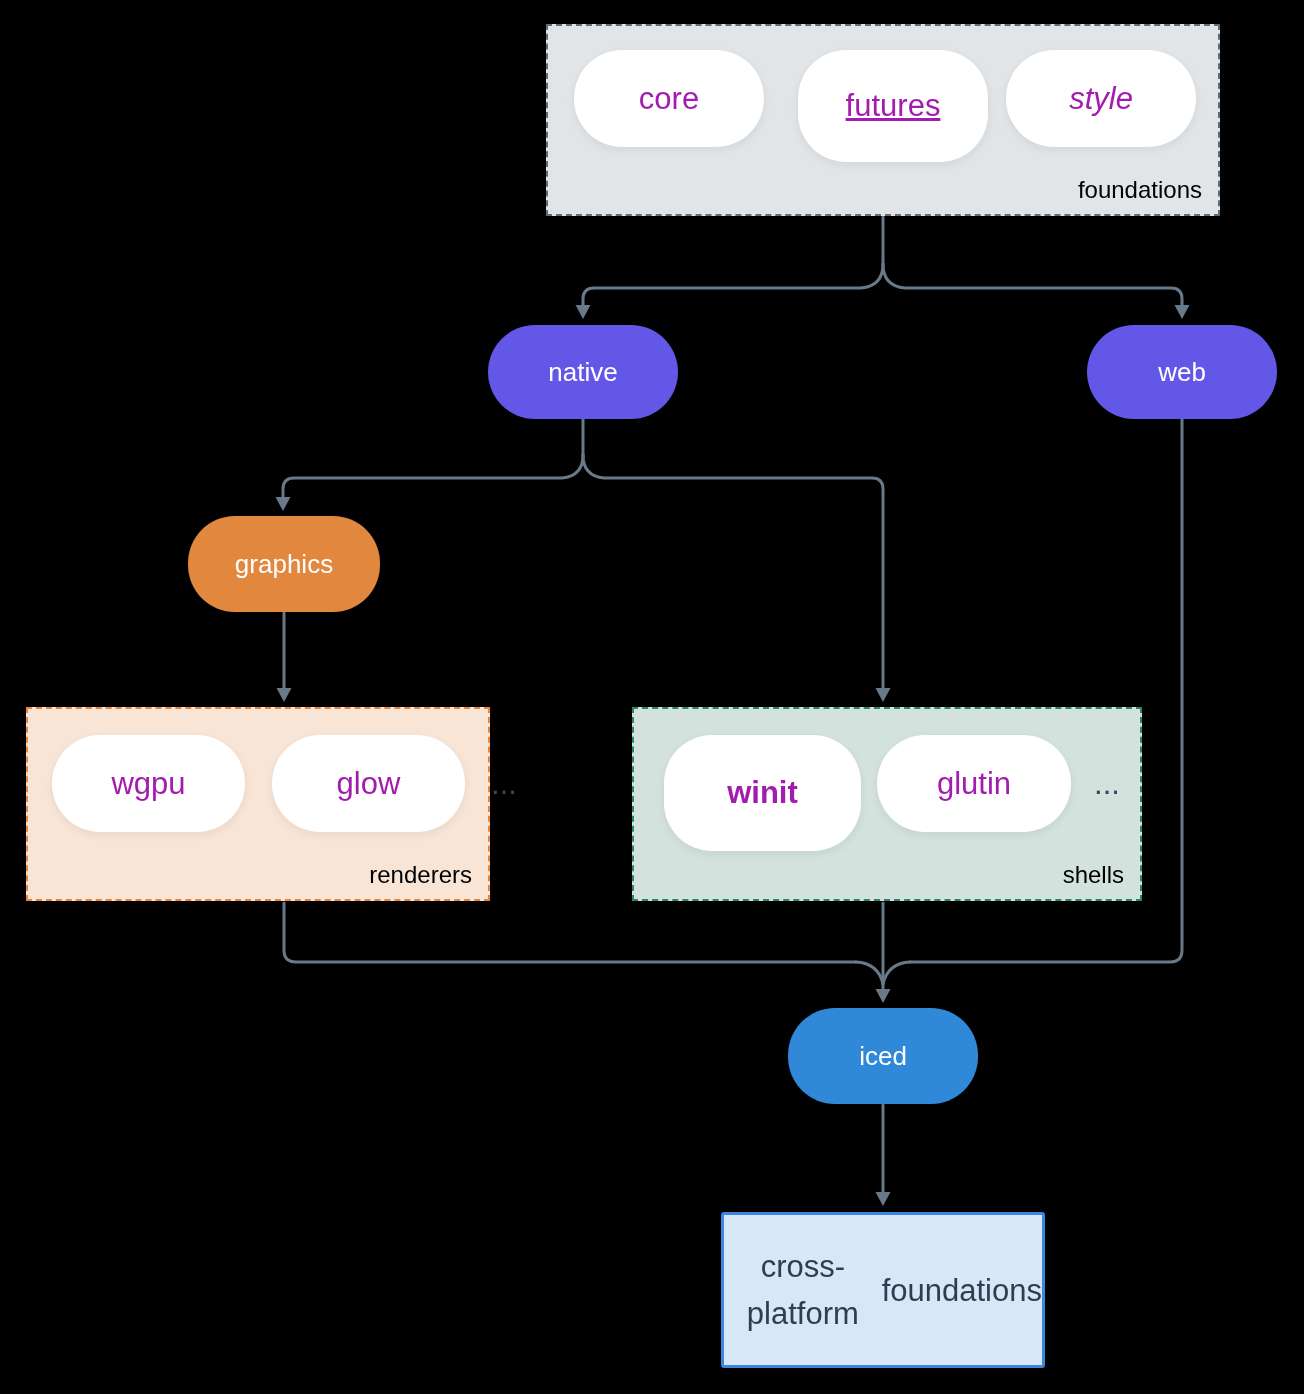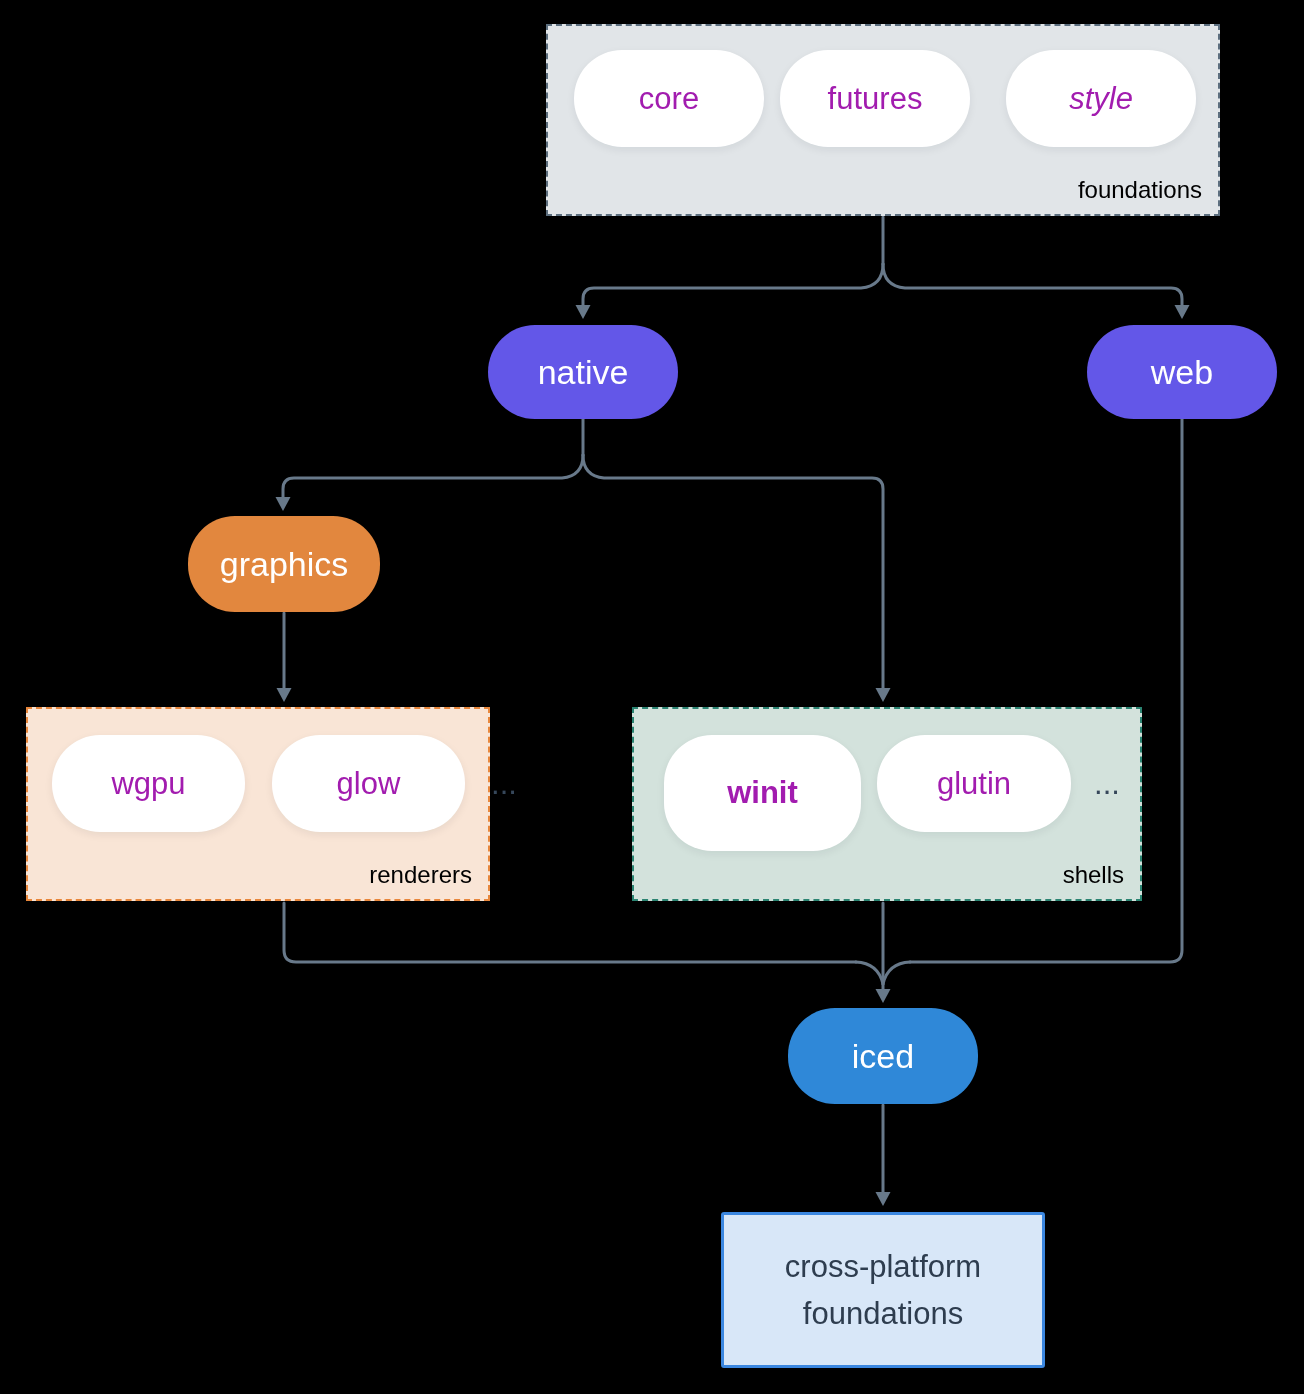--- a/index.html
+++ b/index.html
@@ -32,32 +32,32 @@
     font-size:31px;color:#a21caf;
     box-shadow:0 3px 8px rgba(15,30,45,.07);
   }
   .ellipsis{
     position:absolute;font-size:31px;color:#36475a;
     display:flex;align-items:center;justify-content:center;
   }
 
   .node{
     position:absolute;display:flex;align-items:center;justify-content:center;
-    border-radius:47px;color:#ffffff;font-size:34px;
+    border-radius:47px;color:#ffffff;font-size:26px;
   }
   .node-native{left:488px;top:325px;width:190px;height:94px;background:#6357e8;}
   .node-web{left:1087px;top:325px;width:190px;height:94px;background:#6357e8;}
   .node-graphics{left:188px;top:516px;width:192px;height:96px;background:#e2873e;}
   .node-iced{left:788px;top:1008px;width:190px;height:96px;background:#2f88d8;}
 
   .app-box{
     position:absolute;left:721px;top:1212px;width:324px;height:156px;
     box-sizing:border-box;
     background:#d8e7f8;border:3px solid #3b87e0;border-radius:3px;
-    display:flex;flex-direction:column;align-items:center;justify-content:center;
+    display:flex;align-items:center;justify-content:center;
     font-size:31px;color:#2e3d4f;line-height:47px;text-align:center;
   }
 </style>
 </head>
 <body>
 
 <div class="canvas">
 
   <svg class="connectors" viewBox="0 0 1304 1394" xmlns="http://www.w3.org/2000/svg">
 
@@ -82,21 +82,21 @@
     <path d="M910 962 Q888 963 883 984"></path>
     <path d="M883 903 L883 989"></path>
     <polygon points="883,1003 875.5,989 890.5,989"></polygon>
 
     <path d="M883 1105 L883 1192"></path>
     <polygon points="883,1206 875.5,1192 890.5,1192"></polygon>
   </svg>
 
   <div class="group group-foundations">
     <div class="pill" style="left:26px;top:24px;width:190px;height:97px;">core</div>
-    <div class="pill" style="left:232px;top:24px;width:190px;height:97px;">futures</div>
+    <div class="pill" style="left:250px;top:24px;width:190px;height:112px;text-decoration:underline;">futures</div>
     <div class="pill" style="left:458px;top:24px;width:190px;height:97px;font-style:italic;">style</div>
     <div class="group-label">foundations</div>
   </div>
 
   <div class="node node-native">native</div>
   <div class="node node-web">web</div>
 
   <div class="node node-graphics">graphics</div>
 
   <div class="group group-renderers">

